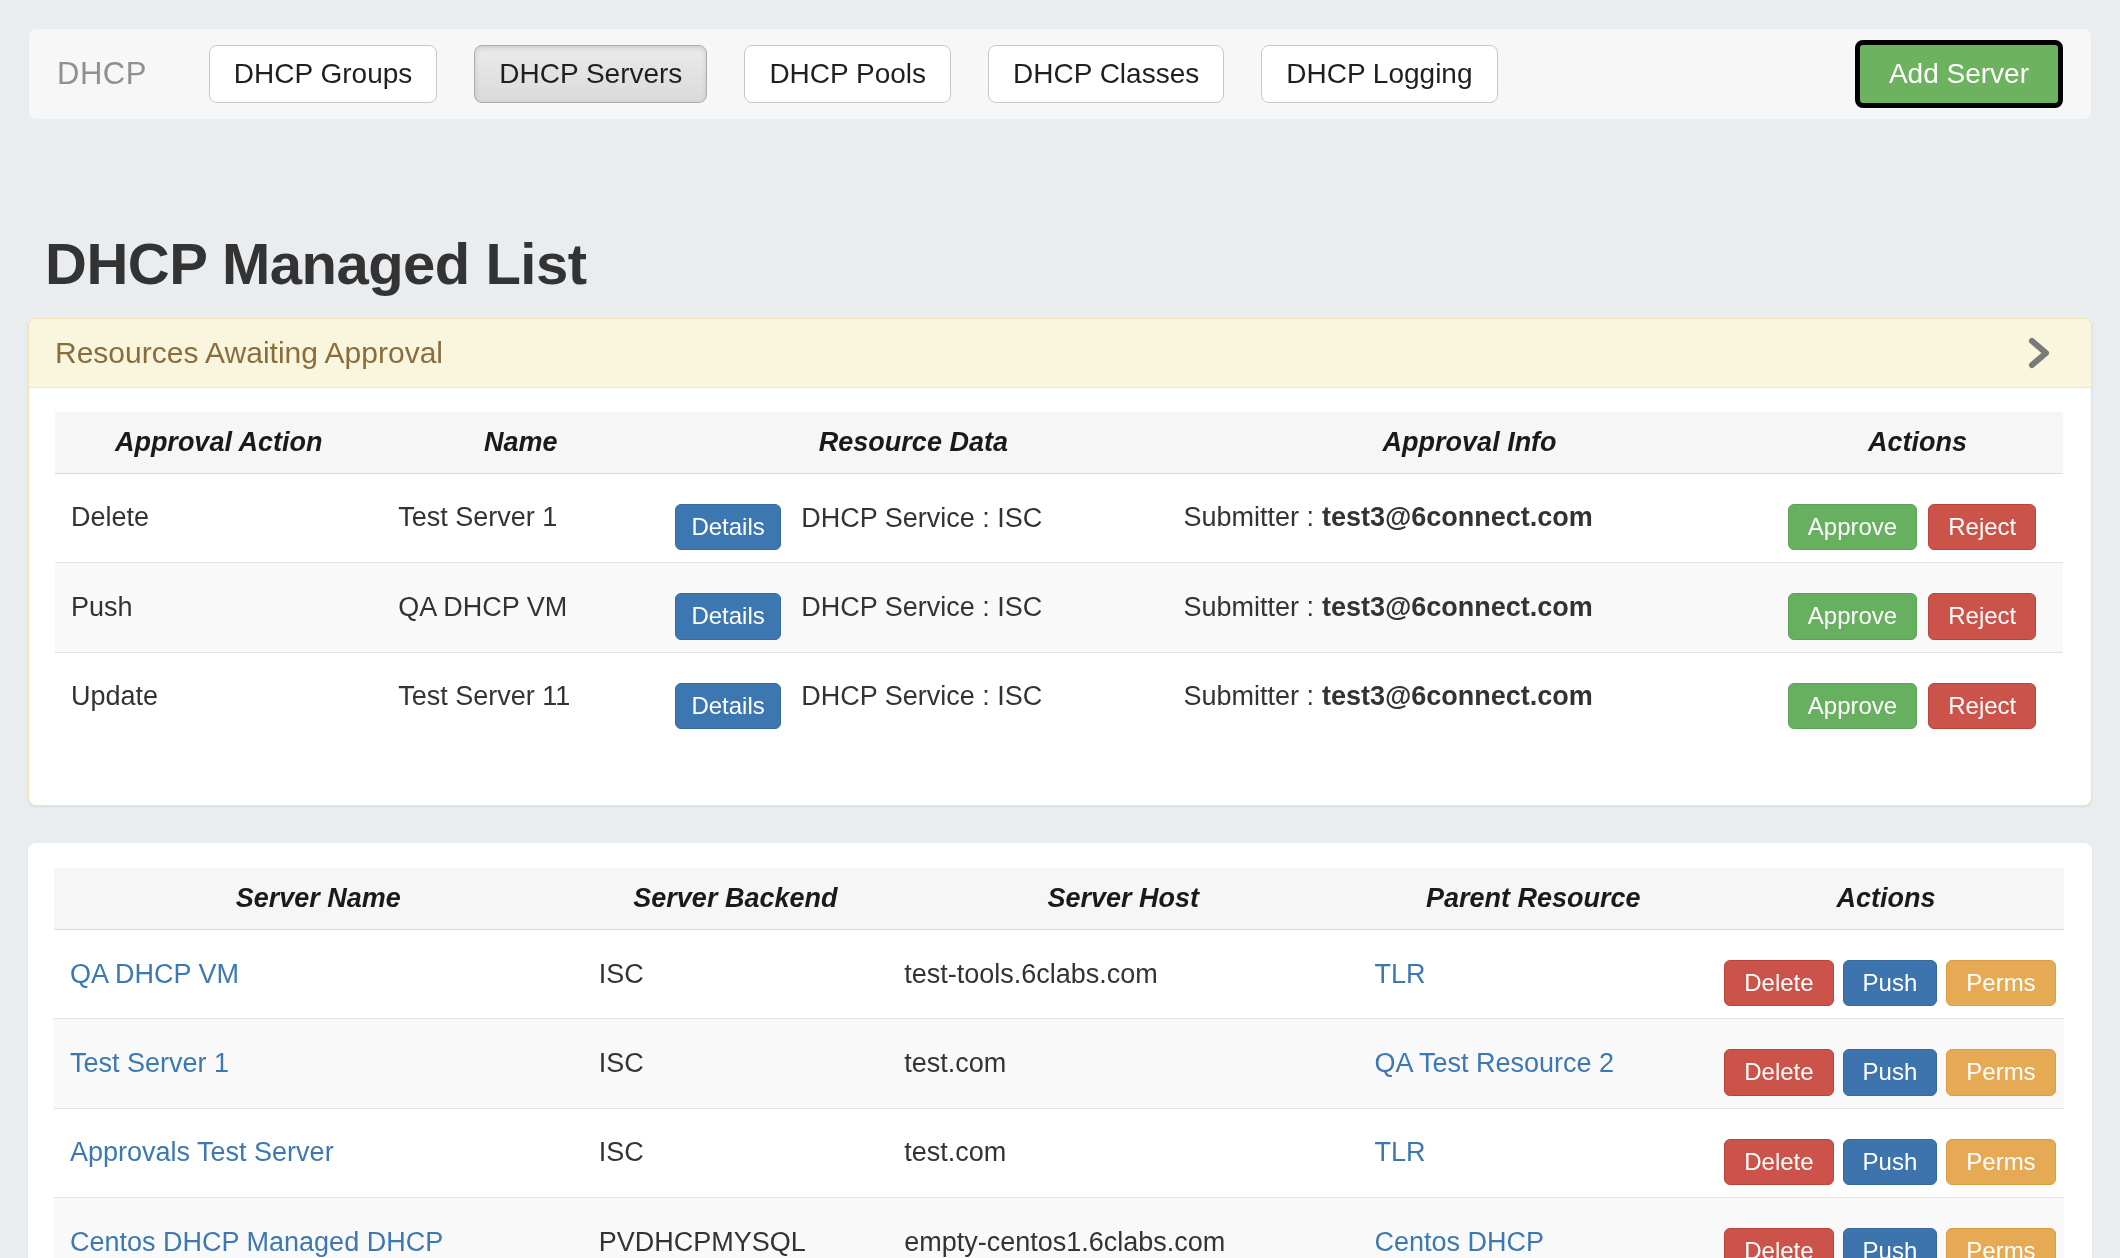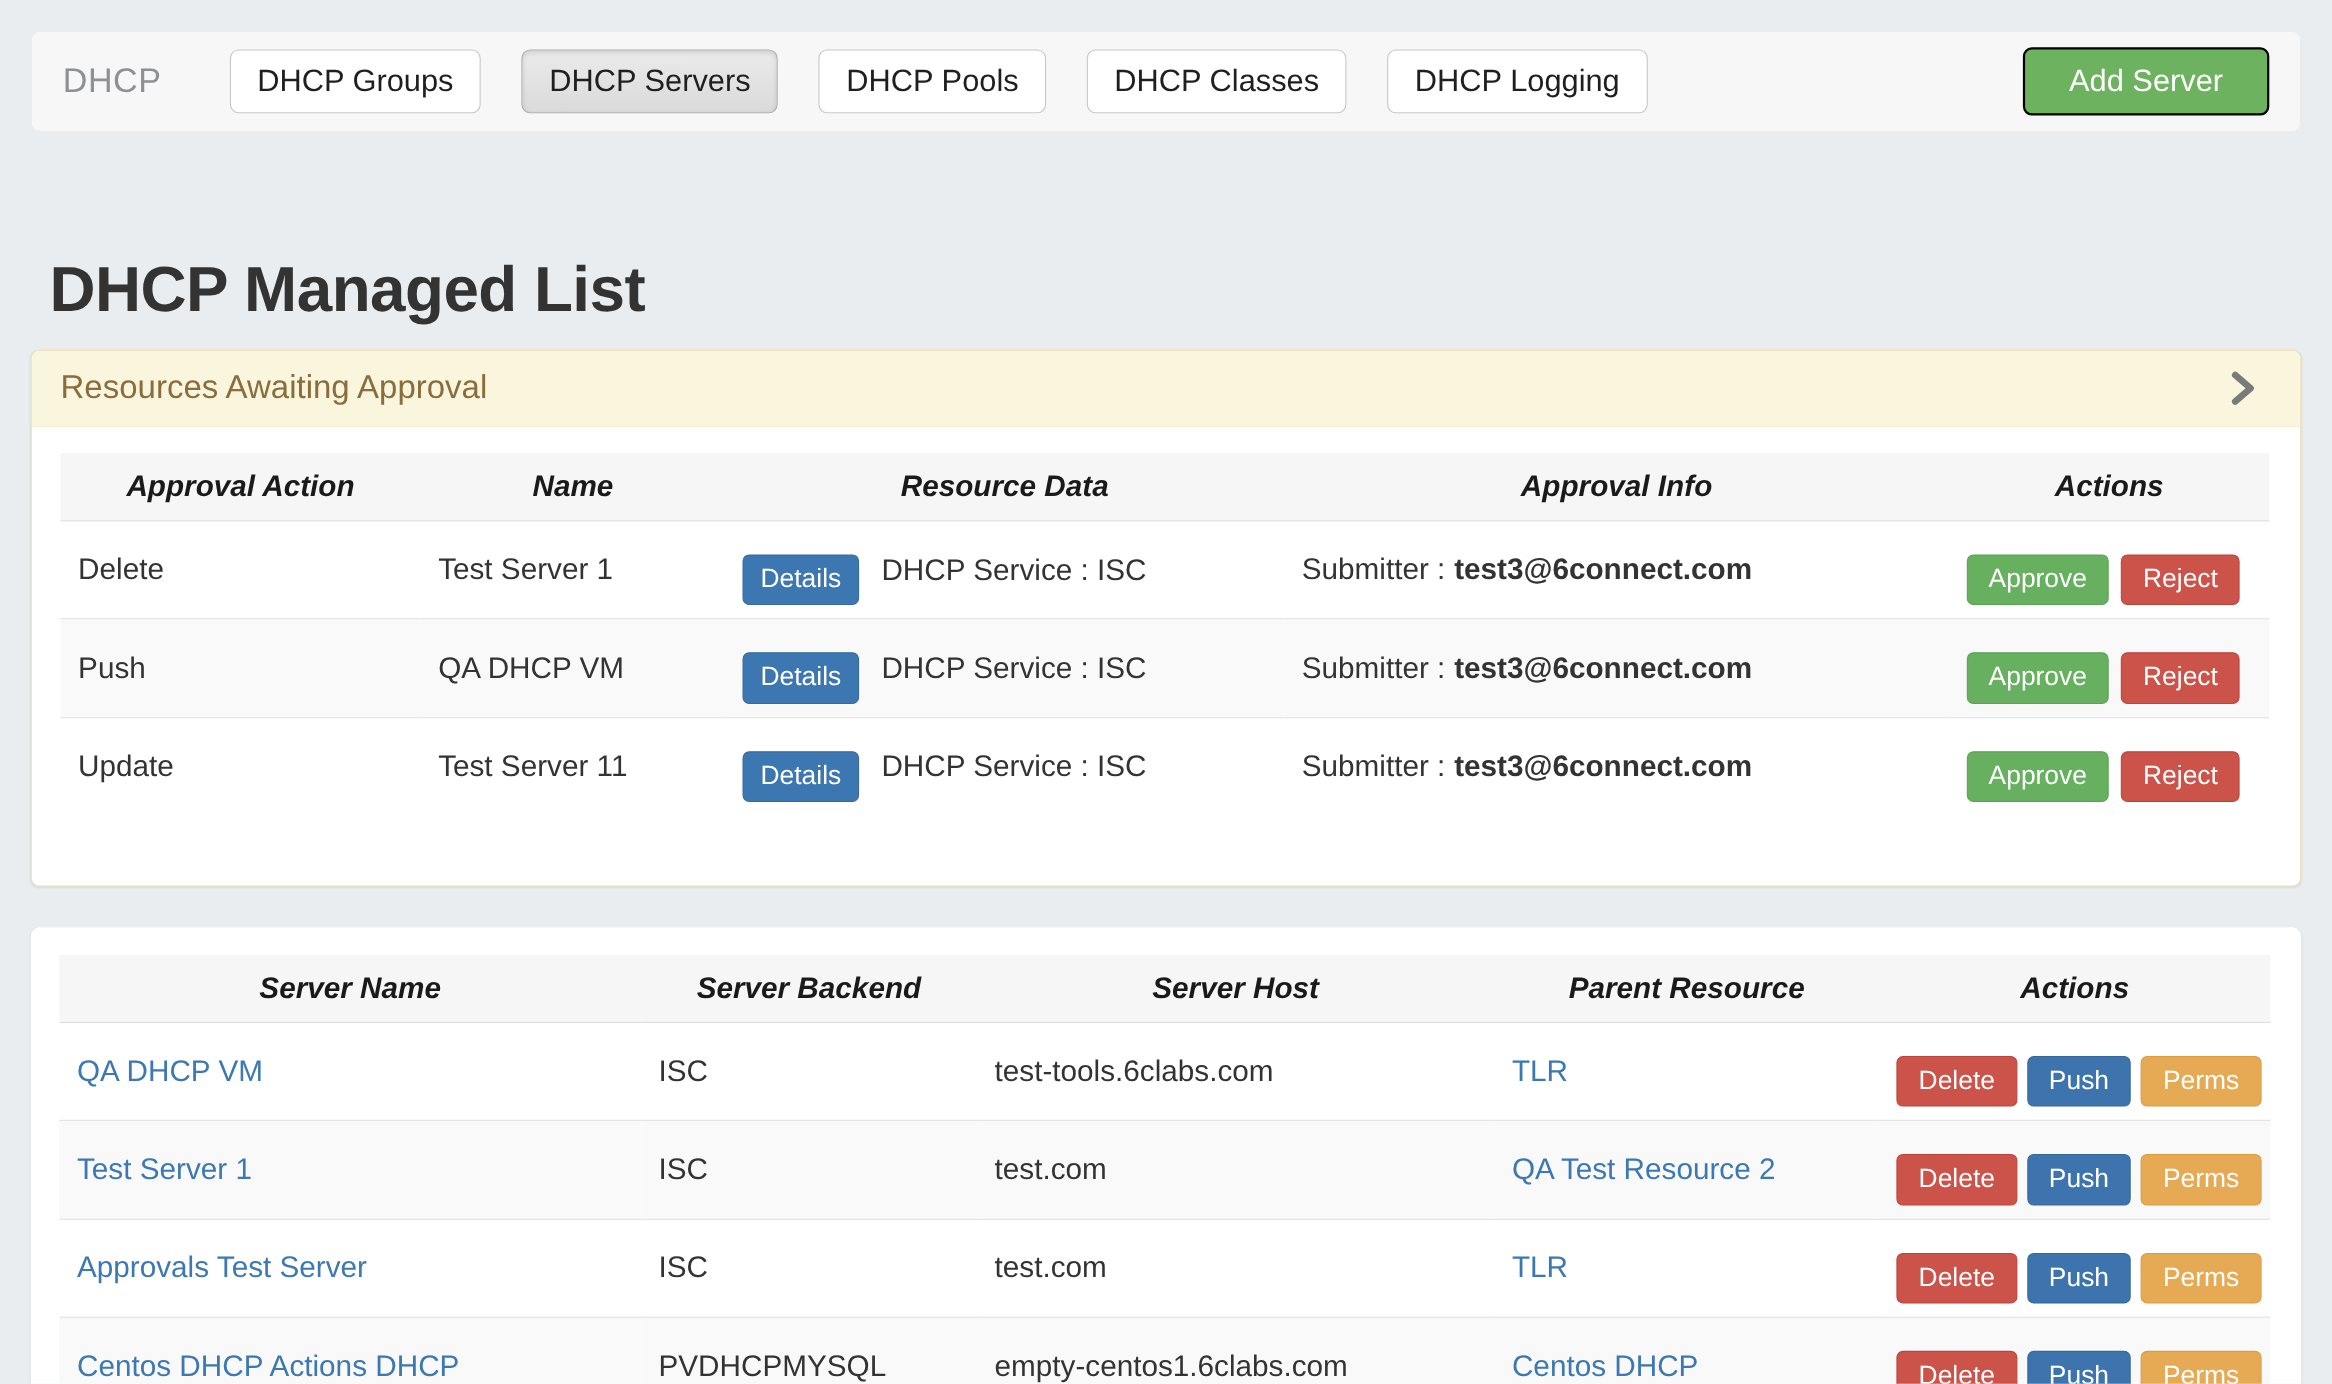--- a/index.html
+++ b/index.html
@@ -44,23 +44,23 @@
     background: linear-gradient(#ebebeb, #dadada);
     border-color: #adadad;
     box-shadow: inset 0 2px 5px rgba(0,0,0,0.13);
   }
   .btn-add {
     margin-left: auto;
     font-family: inherit;
     font-size: 28px;
     color: #ffffff;
     background: #6cb25f;
-    border: 2px solid #000000;
+    border: 5px solid #000000;
     border-radius: 8px;
-    padding: 14px 40px;
+    padding: 14px 29px;
     cursor: pointer;
     line-height: 1.1;
   }
 
   
   h1.page-title {
     font-size: 58px;
     font-weight: bold;
     color: #333;
     line-height: 1.1;
@@ -275,21 +275,21 @@
           <tr>
             <td><a class="tbl-link">Approvals Test Server</a></td>
             <td>ISC</td>
             <td>test.com</td>
             <td><a class="tbl-link">TLR</a></td>
             <td>
               <button class="btn btn-delete">Delete</button><button class="btn btn-push">Push</button><button class="btn btn-perms">Perms</button>
             </td>
           </tr>
           <tr>
-            <td><a class="tbl-link">Centos DHCP Actions DHCP</a></td>
+            <td><a class="tbl-link">Centos DHCP Managed DHCP</a></td>
             <td>PVDHCPMYSQL</td>
             <td>empty-centos1.6clabs.com</td>
             <td><a class="tbl-link">Centos DHCP</a></td>
             <td>
               <button class="btn btn-delete">Delete</button><button class="btn btn-push">Push</button><button class="btn btn-perms">Perms</button>
             </td>
           </tr>
         </tbody>
       </table>
     </div>

